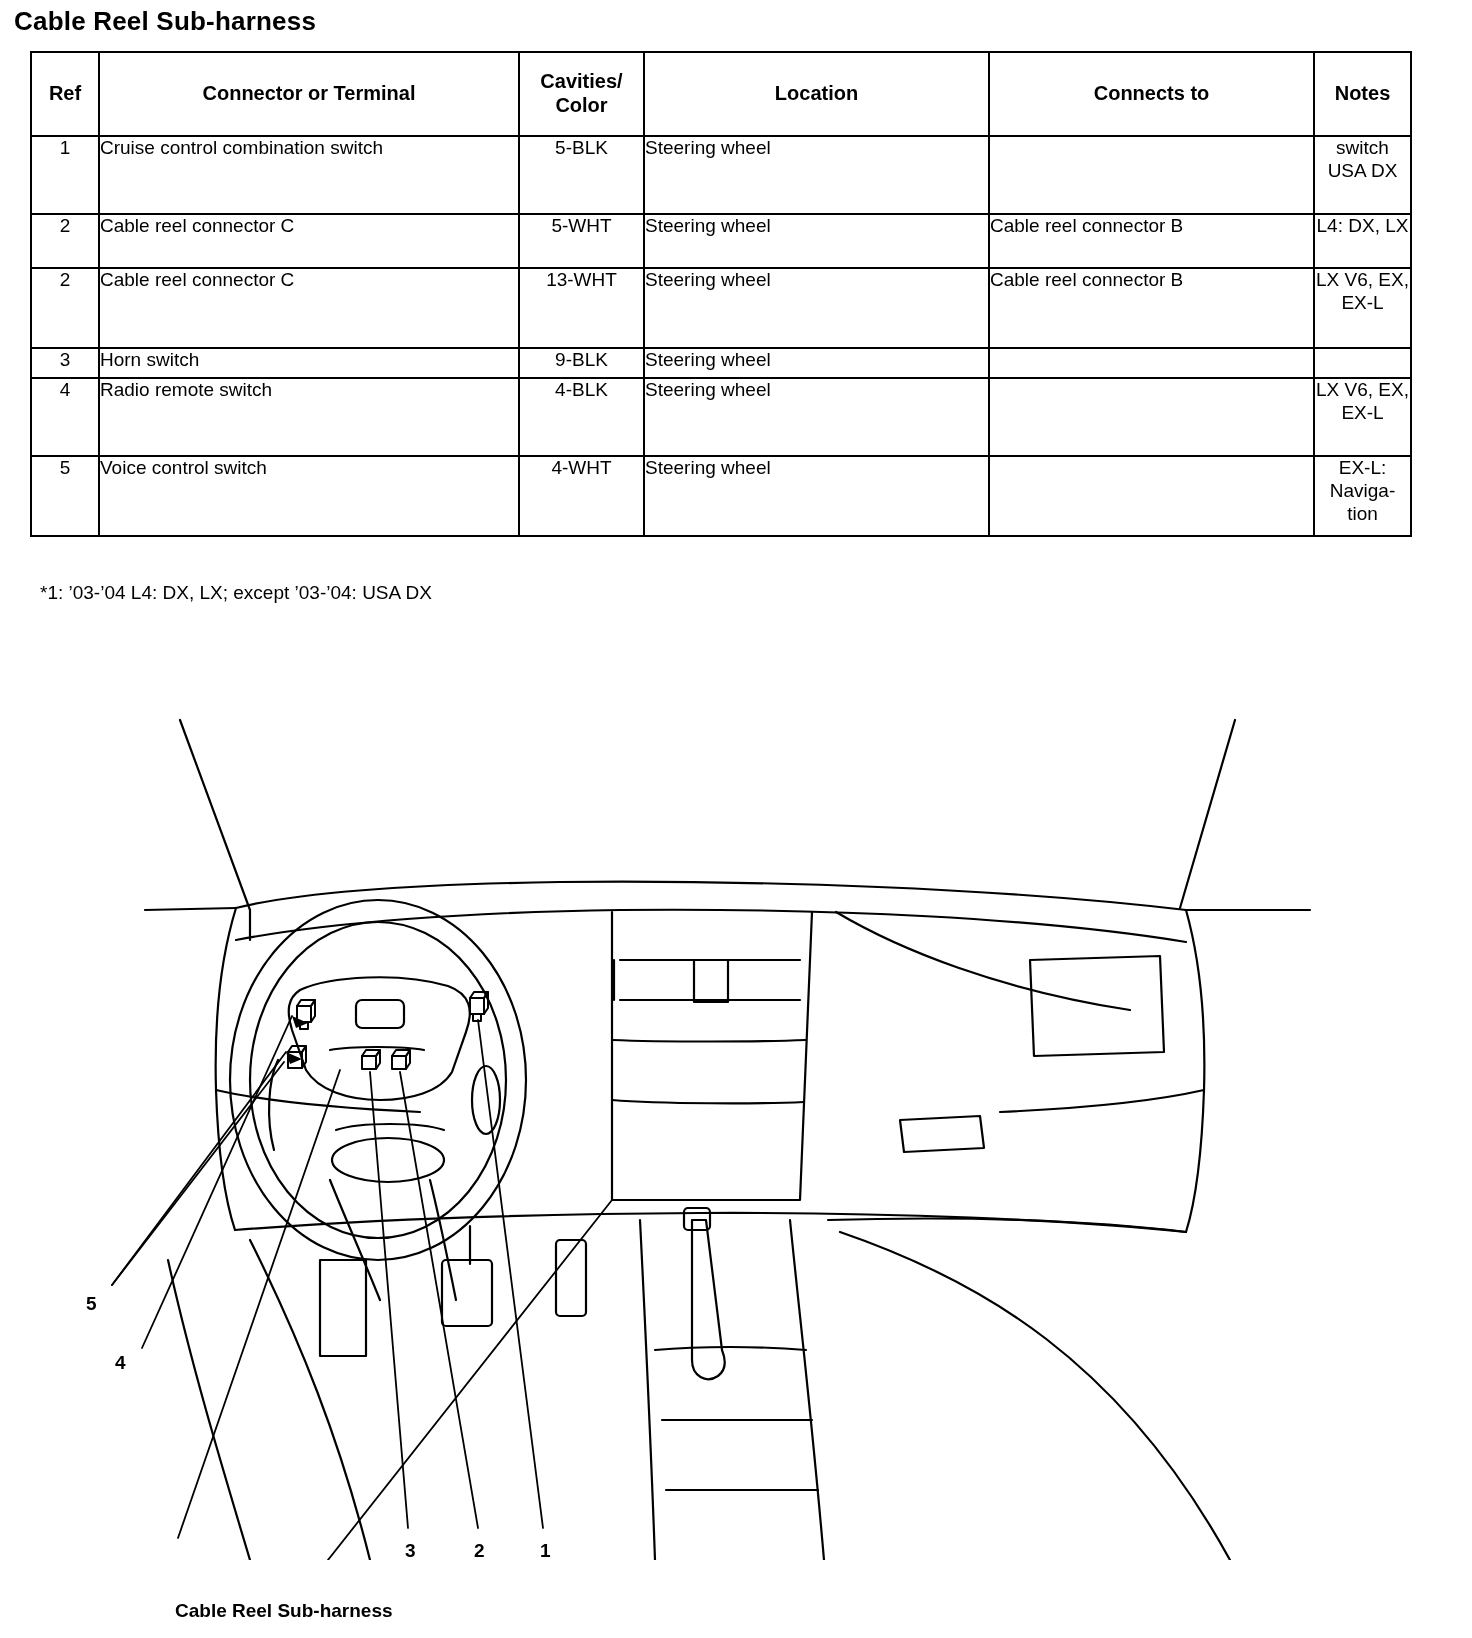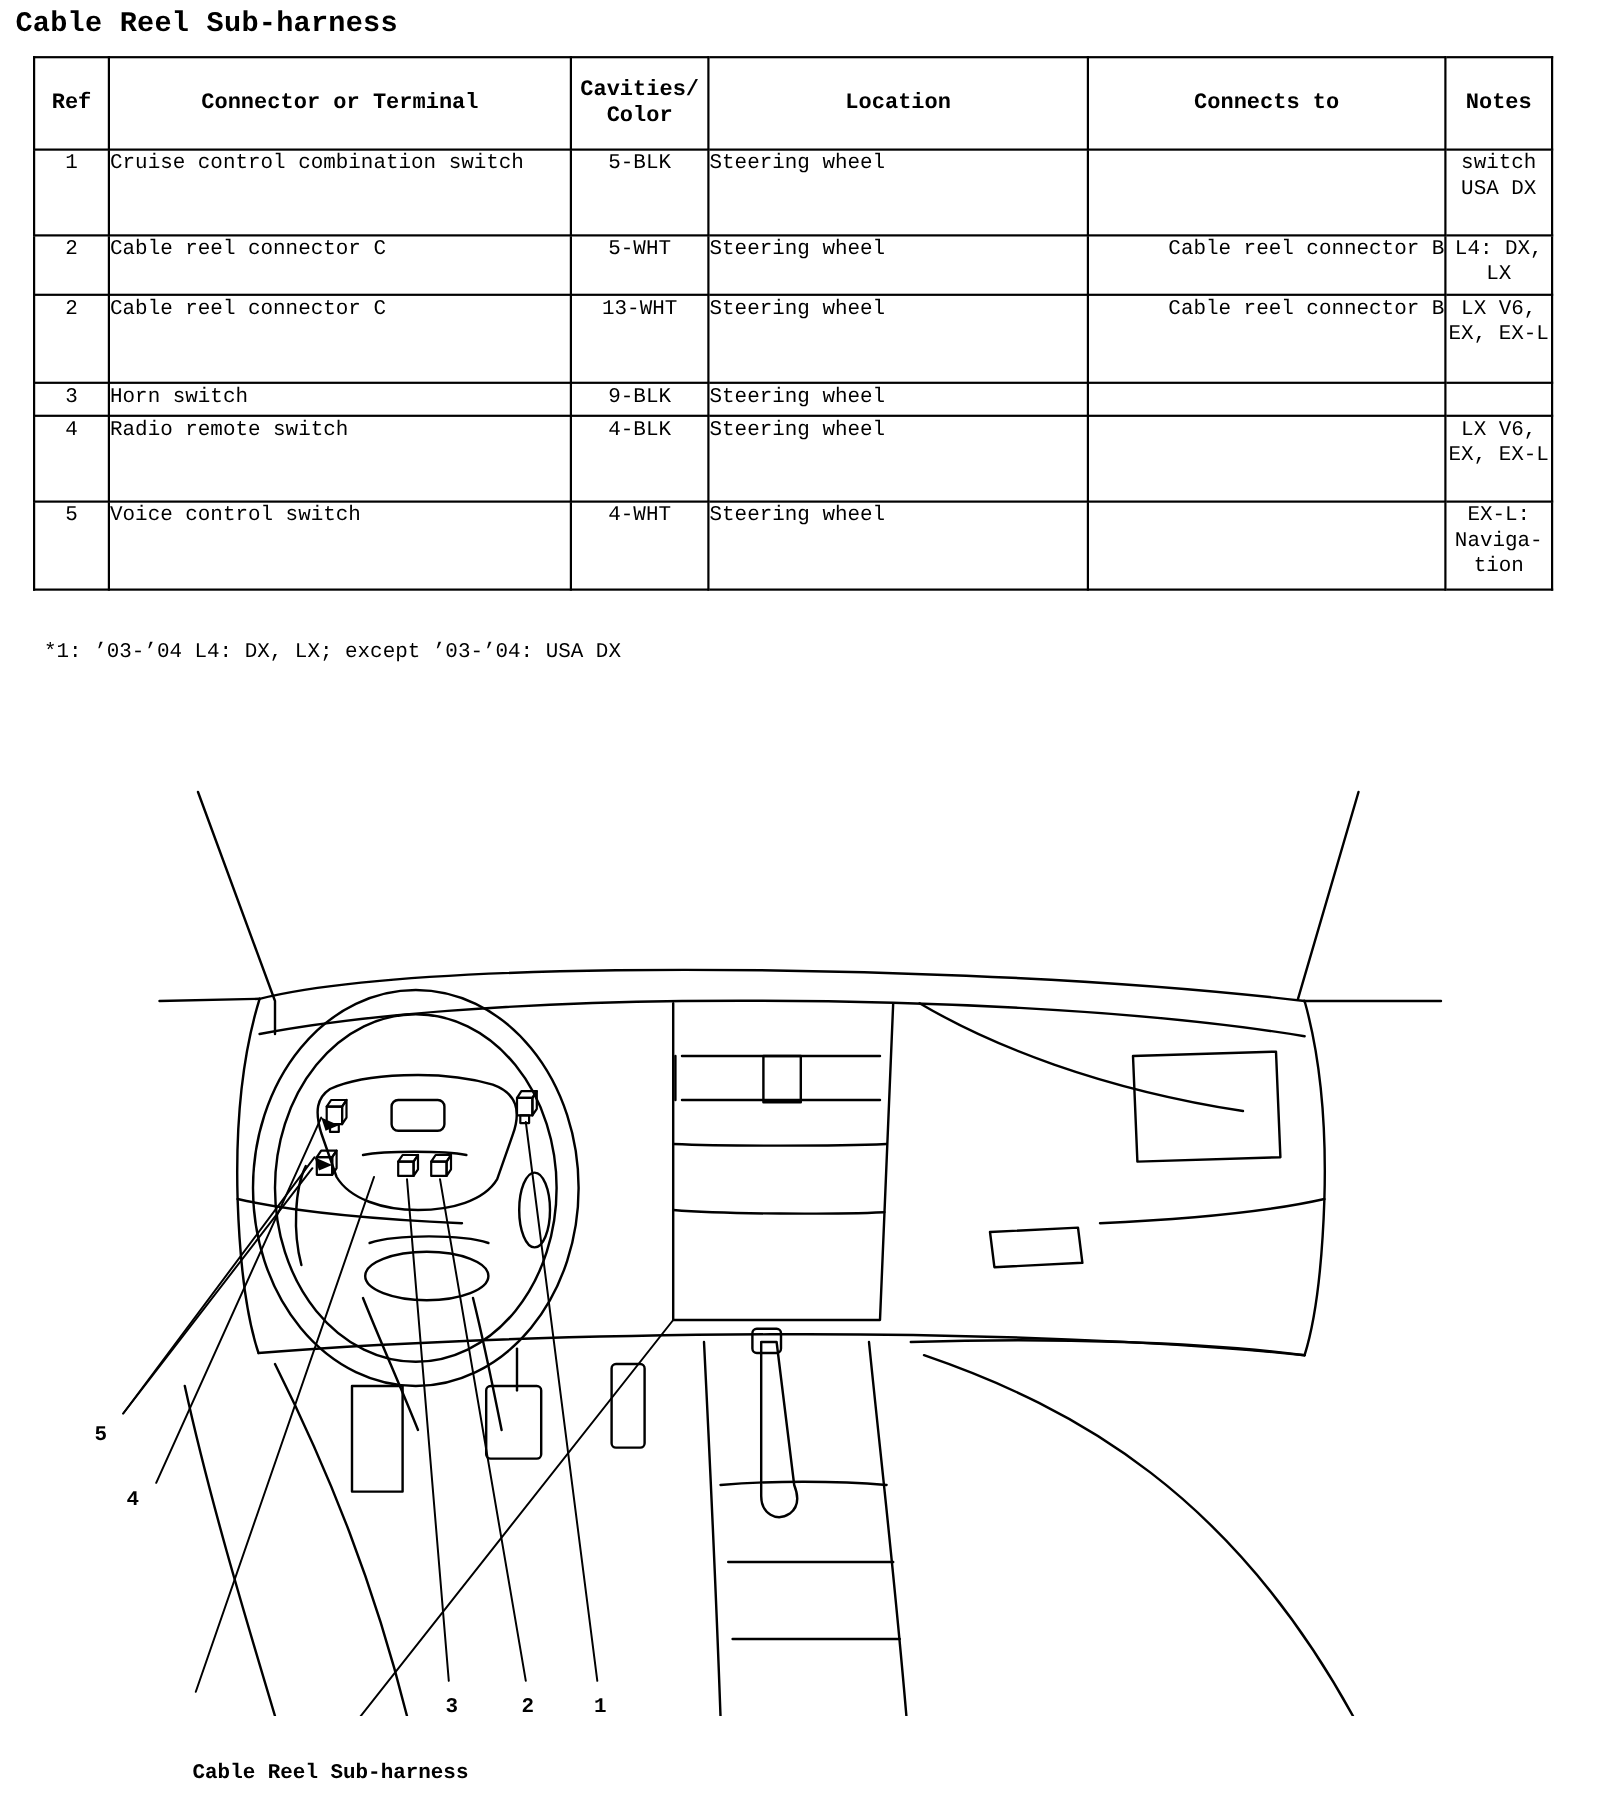--- a/index.html
+++ b/index.html
@@ -12,21 +12,20 @@
     height: 1638px;
     position: relative;
     font-family: "Liberation Sans", sans-serif;
     color: #000000;
     overflow: hidden;
   }
   .page {
     position: relative;
     width: 1472px;
     height: 1638px;
-    font-family: Liberation Mono, monospace;
   }
   .title {
     position: absolute;
     left: 14px;
     top: 6px;
     font-size: 26px;
     font-weight: bold;
     letter-spacing: 0.2px;
   }
   table.harness {
@@ -56,21 +55,21 @@
   .col-conn { width: 420px; }
   .col-cav { width: 125px; }
   .col-loc { width: 345px; }
   .col-to { width: 325px; }
   .col-notes { width: 97px; }
 
   td.c-ref { text-align: center; padding: 8px 2px 0 2px; }
   td.c-conn { padding: 8px 0 0 16px; }
   td.c-cav { text-align: center; padding: 8px 2px 0 2px; }
   td.c-loc { padding: 8px 0 0 12px; }
-  td.c-to { padding: 8px 0 0 14px; text-align: right; }
+  td.c-to { padding: 8px 0 0 14px; }
   td.c-notes { text-align: center; padding: 8px 6px 0 6px; line-height: 1.2; }
 
   .rowbody td { border-left: 2px solid #000; border-right: 2px solid #000; border-top: none; border-bottom: none; }
   .rowbody.first td { border-top: 2px solid #000; }
   .rowbody.last td { border-bottom: 2px solid #000; }
 
   .footnotes {
     position: absolute;
     left: 12px;
     top: 580px;

